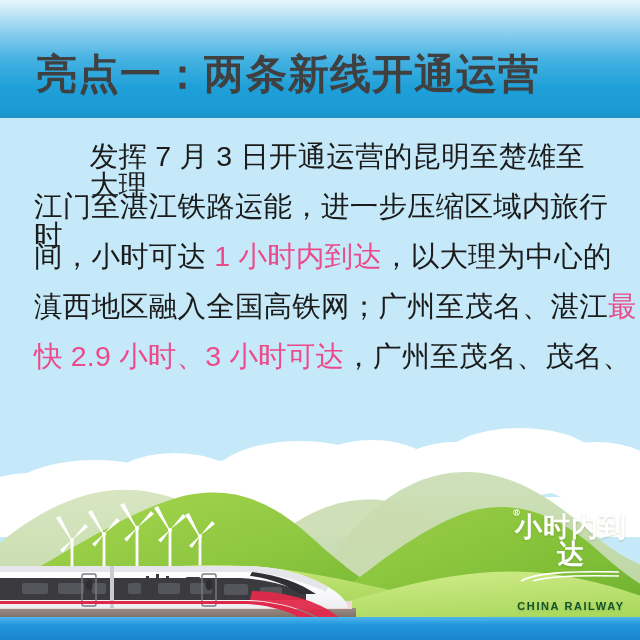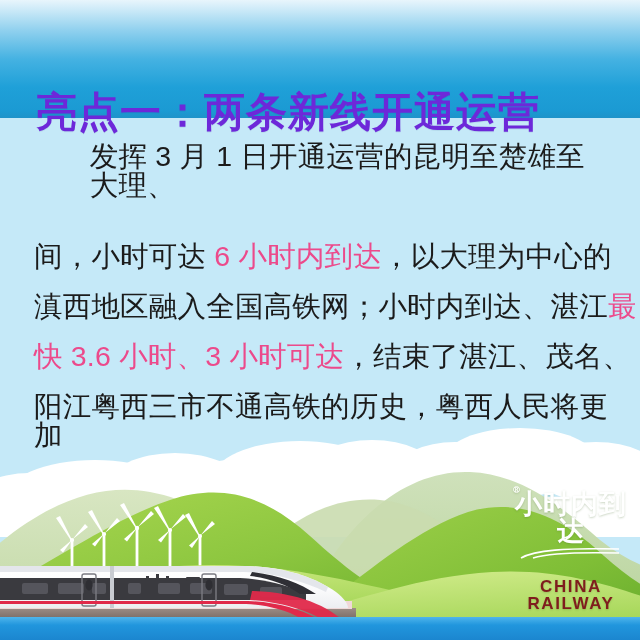--- a/index.html
+++ b/index.html
@@ -31,26 +31,25 @@
         #1fa0d8 74%,
         #1b9ad3 94%,
         #1e93c9 100%);
   }
   #header-title {
     position: absolute;
     left: 36px;
     top: 52px;
     font-size: 41px;
     font-weight: bold;
-    color: #6d28d9;
+    color: #404040;
     letter-spacing: 1px;
     line-height: 1.12;
     white-space: nowrap;
     text-shadow: 0 1px 0 rgba(0,60,100,.08);
-    margin-top: 38px;
   }
 
   
   #article {
     position: absolute;
     left: 0;
     top: 118px;
     width: 640px;
     height: 345px;
   }
@@ -106,23 +105,23 @@
     font-family: "DejaVu Serif", "Liberation Serif", serif;
     text-shadow: 0 1px 2px rgba(60,100,30,.25);
   }
   #logo-swoosh {
     margin: 1px auto 2px auto;
     width: 104px;
     height: 11px;
     position: relative;
   }
   #logo-en {
-    font-size: 17px;
+    font-size: 11px;
     font-weight: bold;
-    color: #7f1d1d;
+    color: #14532d;
     letter-spacing: 1.6px;
     line-height: 1;
     text-shadow: 0 1px 2px rgba(60,100,30,.25);
     margin-top: 22px;
   }
   #logo-reg {
     position: absolute;
     left: 2px;
     top: -4px;
     font-size: 9px;
@@ -308,39 +307,39 @@
     <rect x="0" y="617" width="640" height="23" fill="url(#gRiver)"></rect>
   </svg>
 
   <div id="header-band"></div>
   <div id="header-title">亮点一：两条新线开通运营</div>
 
   <div id="article">
 
     <div class="line justify l1">
       <span class="indent"></span>
-        <span>发挥 3 月 1 日开通运营的昆明至楚雄至大理、</span>
-    </div>
-
+        <span>发挥 7 月 3 日开通运营的昆明至楚雄至大理、</span>
+    </div>
+
+    <div class="line justify l2">
+      <span>江门至湛江铁路运能，进一步压缩区域内旅行时</span>
+    </div>
 
     <div class="line l3">
-      <span>间，小时可达 </span><span class="hl">6 小时内到达</span><span>，以大理为中心的</span>
+      <span>间，小时可达 </span><span class="hl">1 小时内到达</span><span>，以大理为中心的</span>
     </div>
 
     <div class="line l4">
-      <span>滇西地区融入全国高铁网；小时内到达、湛江</span><span class="hl">最</span>
+      <span>滇西地区融入全国高铁网；广州至茂名、湛江</span><span class="hl">最</span>
     </div>
 
     <div class="line l5">
-      <span class="hl">快 3.6 小时、3 小时可达</span><span>，结束了湛江、茂名、</span>
-    </div>
-
-    <div class="line justify l6">
-      <span>阳江粤西三市不通高铁的历史，粤西人民将更加</span>
-    </div>
+      <span class="hl">快 2.9 小时、3 小时可达</span><span>，广州至茂名、茂名、</span>
+    </div>
+
 
 
   </div>
 
   <div id="logo">
     <div id="logo-cn">
       <span id="logo-reg">®</span><span>小时内到达</span>
     </div>
     <div id="logo-swoosh">
       <svg width="104" height="11" viewBox="0 0 104 11">

